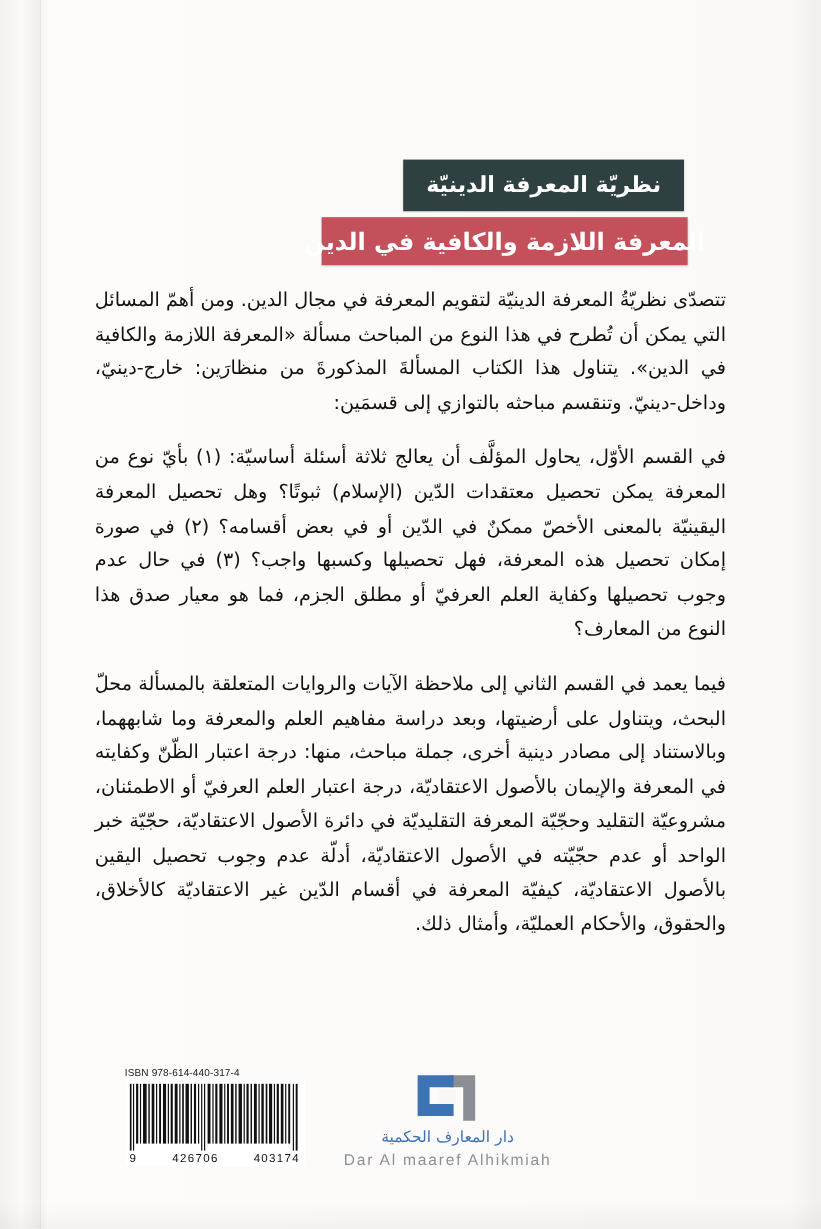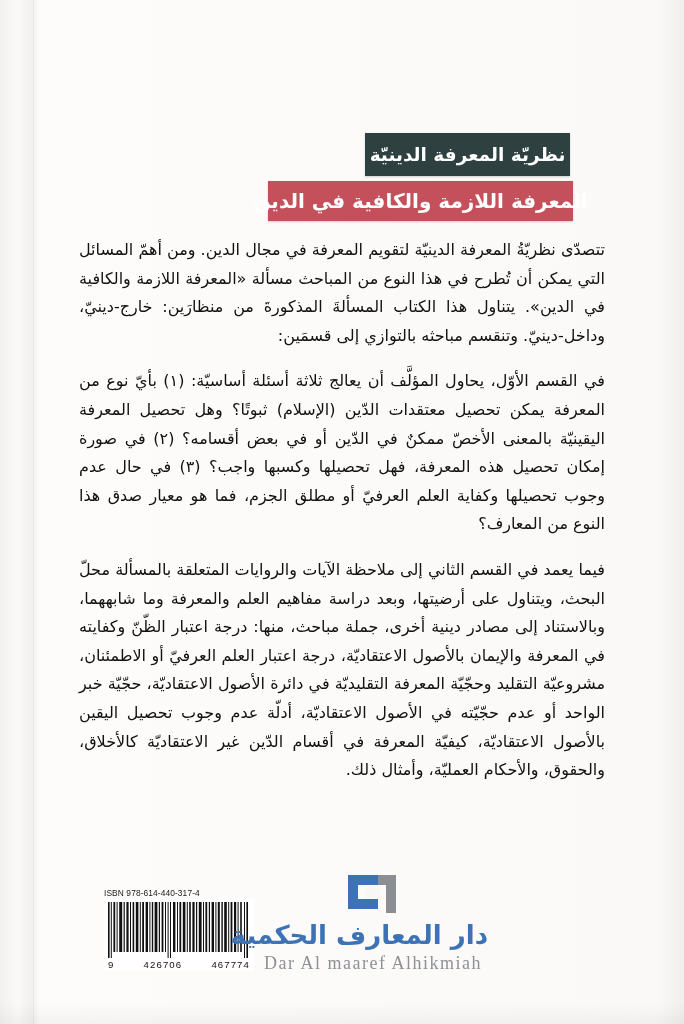--- a/index.html
+++ b/index.html
@@ -37,21 +37,21 @@
     display:flex;align-items:center;justify-content:center;
     color:#ffffff;
     font-family:"DejaVu Sans","Liberation Sans",sans-serif;
     font-weight:700;
     letter-spacing:0px;
     white-space:nowrap;
     box-shadow:0 1px 2px rgba(0,0,0,0.18);
   }
   .banner-title{
     right:114px;top:133px;
-    width:205px;height:43px;
+    width:234px;height:43px;
     background:#2e4040;
     font-size:18.5px;
   }
   .banner-sub{
     right:111px;top:181px;
     width:305px;height:40px;
     background:#c4505b;
     font-size:20px;
   }
 
@@ -102,28 +102,28 @@
     letter-spacing:1.1px;
   }
 
   .publisher{
     position:absolute;left:258px;bottom:50px;
     width:230px;text-align:center;direction:rtl;
   }
   .logo-mark{width:58px;height:42px;display:block;margin:0 auto 6px auto;}
   .pub-ar{
     font-family:"DejaVu Sans","Liberation Sans",sans-serif;
-    font-weight:700;font-size:26px;color:#3d73b5;
+    font-weight:400;font-size:13px;color:#3d73b5;
     letter-spacing:0px;line-height:1.1;
     white-space:nowrap;
   }
   .pub-en{
-    font-family:Liberation Serif, serif;
+    font-family:Liberation Sans, sans-serif;
     direction:ltr;
-    font-size:18px;color:#8d9196;
+    font-size:13px;color:#8d9196;
     letter-spacing:1.5px;margin-top:3px;
     white-space:nowrap;
   }
 </style>
 </head>
 <body>
 
 <div class="page">
 
   <div class="spine-line"></div>
@@ -189,21 +189,21 @@
           <rect x="126" y="0" width="2.2" height="50" fill="#111"></rect>
           <rect x="129.6" y="0" width="1" height="50" fill="#111"></rect>
           <rect x="132.2" y="0" width="1.6" height="50" fill="#111"></rect>
 
           <rect x="136" y="0" width="1" height="56" fill="#111"></rect>
           <rect x="138.4" y="0" width="1.6" height="56" fill="#111"></rect>
         </svg>
         <div class="barcode-digits">
           <span>9</span>
           <span>426706</span>
-          <span>467774</span>
+          <span>403174</span>
         </div>
       </div>
     </div>
 
     <div class="publisher">
       <svg class="logo-mark" viewBox="0 0 58 42">
 
         <path d="M31 2 H52 V40 H42 V12 H31 Z" fill="#8b8f94"></path>
 
         <path d="M4 2 H34 V12 H14 V26 H34 V36 H4 Z" fill="#3d73b5"></path>

